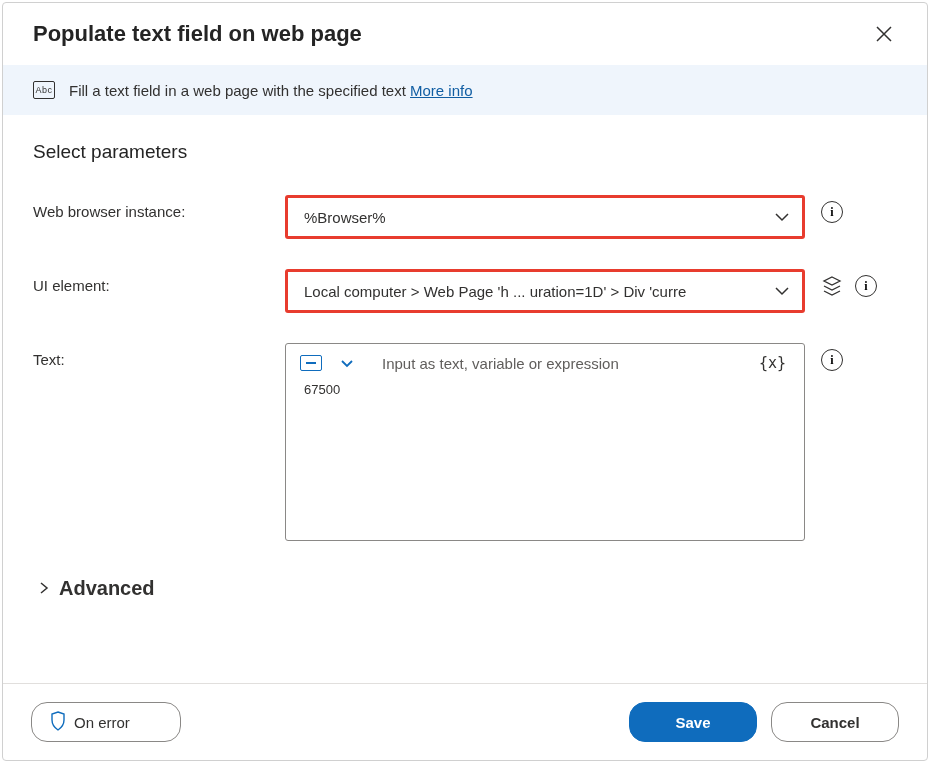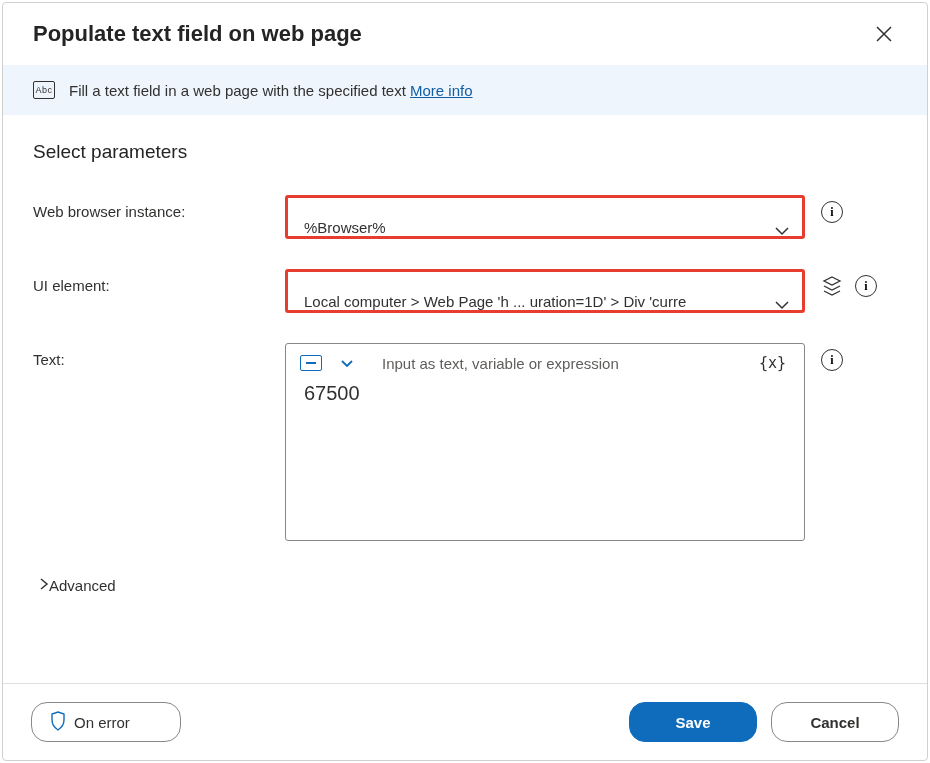--- a/index.html
+++ b/index.html
@@ -88,21 +88,21 @@
     align-items: center;
     gap: 12px;
     padding-left: 16px;
     padding-top: 6px;
   }
   .select-box {
     border: 3px solid #e83c2e;
     border-radius: 3px;
     height: 44px;
     display: flex;
-    align-items: flex-end;
+    align-items: center;
     justify-content: space-between;
     padding: 0 12px 0 16px;
     font-size: 15px;
     cursor: pointer;
     background: #fff;
     width: 100%;
   }
   .select-box .text { white-space: nowrap; overflow: hidden; text-overflow: clip; }
   .chevron-down { flex-shrink: 0; margin-left: 8px; line-height: 0; }
   .info-icon-btn, .layers-btn {
@@ -134,42 +134,44 @@
   }
   .var-btn {
     font-family: Consolas, monospace;
     font-size: 15px;
     color: #323130;
     cursor: pointer;
     padding: 0 4px;
   }
   .text-editor-body {
     padding: 4px 18px 14px 18px;
-    font-size: 20px;
+    font-size: 13px;
     color: #323130;
     min-height: 140px;
   }
   .input-mode-icon {
     width: 22px; height: 16px;
     border: 1.5px solid #0f6cbd;
     border-radius: 2px;
     display: flex; align-items: center; justify-content: center;
   }
   .input-mode-icon .dashes {
     width: 10px; border-top: 2px dashed #0f6cbd;
   }
   .blue-chevron svg path { stroke: #0f6cbd; }
   .advanced-row {
     display: flex;
     align-items: center;
+    gap: 10px;
     padding: 6px 0 0 6px;
-    font-size: 15px;
+    font-size: 20px;
     cursor: pointer;
     color: #323130;
     margin-top: 14px;
+    font-weight: bold;
   }
   .footer {
     border-top: 1px solid #e1dfdd;
     display: flex;
     align-items: center;
     padding: 18px 28px;
     gap: 14px;
   }
   .footer .spacer { flex: 1; }
   .btn {

